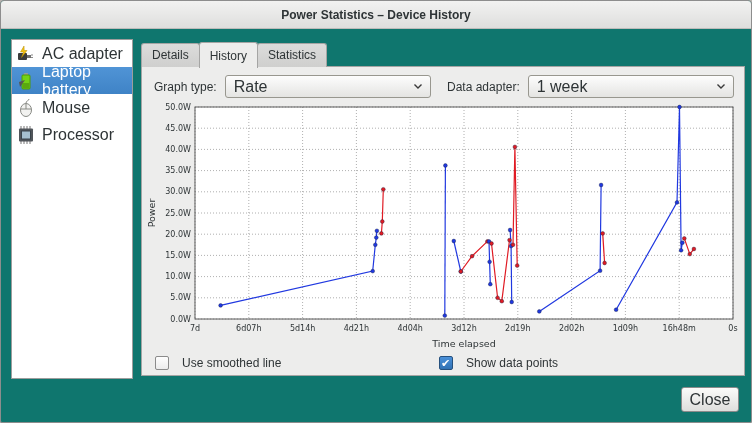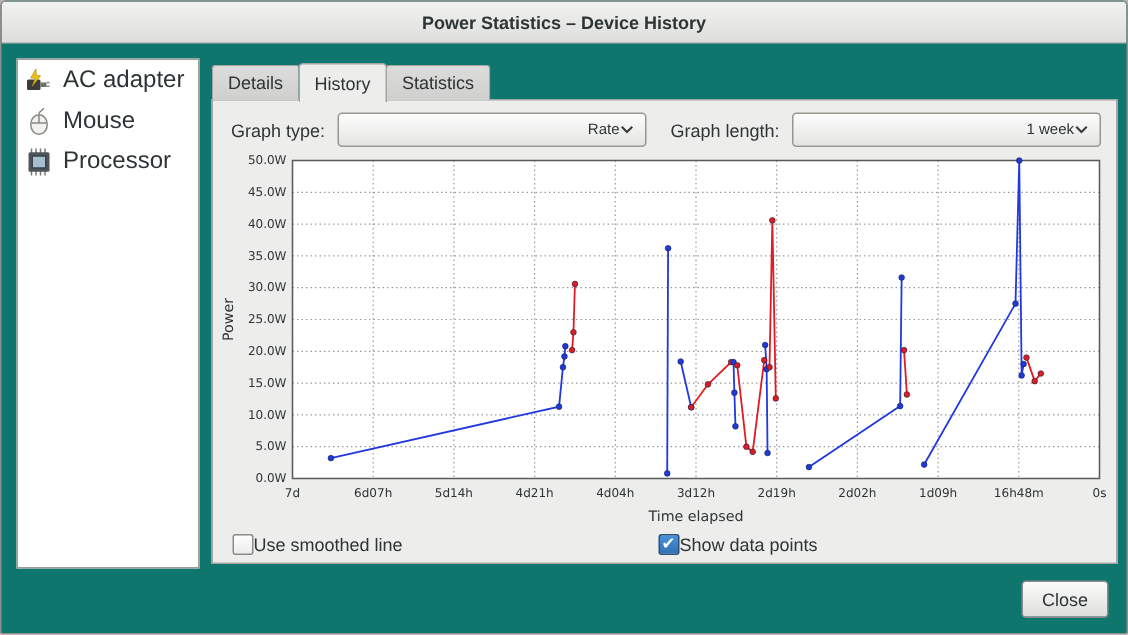--- a/index.html
+++ b/index.html
@@ -74,33 +74,33 @@
     display: flex; align-items: center;
   }
   .ctl-label { font-size: 12px; color: #2e3436; white-space: nowrap; }
   .dropdown {
     flex: 1 1 0;
     height: 23px;
     margin-left: 8px;
     border: 1px solid #98978f;
     border-radius: 3px;
     background: linear-gradient(#fdfdfd, #e4e4e2);
-    display: flex; align-items: center; justify-content: flex-end;
+    display: flex; align-items: center; justify-content: space-between;
     padding: 0 7px 0 8px;
-    font-size: 10px; color: #2e3436;
+    font-size: 16px; color: #2e3436;
     cursor: default;
   }
   .dd-sep-label { margin-left: 16px; }
   .chevron { display: flex; align-items: center; }
   
   #chart { position: absolute; left: 1px; top: 34px; font-family: "DejaVu Sans", sans-serif; }
   
   .checkbox-row-item {
     position: absolute; top: 287px; height: 17px;
-    display: flex; align-items: center; gap: 0;
+    display: flex; align-items: center; gap: 13px;
     font-size: 12px; color: #2e3436;
   }
   .cb-smoothed { left: 13px; }
   .cb-points { left: 297px; align-items: center; }
   .checkbox {
     width: 14px; height: 14px;
     border: 1px solid #8b8b8b; border-radius: 2px;
     background: linear-gradient(#fefefe, #ececec);
     position: relative;
   }
@@ -111,21 +111,21 @@
   .checkbox.checked::after {
     content: "✔";
     position: absolute; left: 1px; top: -1px;
     color: #ffffff; font-size: 11px; line-height: 14px;
   }
   
   .close-btn {
     position: absolute; right: 12px; bottom: 10px;
     width: 58px; height: 25px;
     font-family: "Liberation Sans", sans-serif;
-    font-size: 12px; color: #2e3436;
+    font-size: 16px; color: #2e3436;
     background: linear-gradient(#fbfbfa, #dededc);
     border: 1px solid #8b8b8b;
     border-radius: 3px;
     cursor: default;
   }
 </style>
 </head>
 <body>
 
 <div class="window">
@@ -139,20 +139,31 @@
         <span class="side-icon">
           <svg width="20" height="20" viewBox="0 0 20 20">
             <rect x="2" y="9" width="9" height="7" rx="1" fill="#3c3c3c"></rect>
             <rect x="11" y="11" width="4" height="3" fill="#6f6f6f"></rect>
             <rect x="15" y="10.5" width="2" height="1" fill="#8a8a8a"></rect>
             <rect x="15" y="13" width="2" height="1" fill="#8a8a8a"></rect>
             <path d="M8 2 L4.5 8 H7.5 L5.5 13.5 L11 6.5 H8.2 Z" fill="#f5c211" stroke="#b38b00" stroke-width="0.5"></path>
           </svg>
         </span>
         <span>AC adapter</span>
+      </div>
+      <div class="side-item selected">
+        <span class="side-icon">
+          <svg width="20" height="20" viewBox="0 0 20 20">
+            <rect x="8" y="2" width="4" height="2.5" rx="0.5" fill="#9a9a9a"></rect>
+            <rect x="6" y="4" width="8" height="14" rx="1" fill="#73d216" stroke="#4e9a06"></rect>
+            <rect x="6.8" y="12" width="6.4" height="5.4" fill="#5aa80f"></rect>
+            <path d="M3 11 L9 9 L4 16 Z" fill="#555753"></path>
+          </svg>
+        </span>
+        <span>Laptop battery</span>
       </div>
       <div class="side-item">
         <span class="side-icon">
           <svg width="20" height="20" viewBox="0 0 20 20">
             <path d="M10 5 C10 2.5 13 3 13 1" stroke="#888a85" fill="none" stroke-width="1"></path>
             <ellipse cx="10" cy="12" rx="5.5" ry="6.5" fill="#f2f2f0" stroke="#888a85"></ellipse>
             <line x1="10" y1="5.7" x2="10" y2="11" stroke="#888a85"></line>
             <line x1="5" y1="11" x2="15" y2="11" stroke="#888a85"></line>
           </svg>
         </span>
@@ -190,21 +201,21 @@
     <div class="controls-row">
       <span class="ctl-label">Graph type:</span>
       <div class="dropdown">
         <span>Rate</span>
         <span class="chevron">
           <svg width="10" height="7" viewBox="0 0 10 7">
               <path d="M1.5 1.5 L5 5 L8.5 1.5" stroke="#3a3a3a" stroke-width="1.4" fill="none"></path>
             </svg>
         </span>
       </div>
-      <span class="ctl-label dd-sep-label">Graph length:</span>
+      <span class="ctl-label dd-sep-label">Data adapter:</span>
       <div class="dropdown">
         <span>1 week</span>
         <span class="chevron">
           <svg width="10" height="7" viewBox="0 0 10 7">
               <path d="M1.5 1.5 L5 5 L8.5 1.5" stroke="#3a3a3a" stroke-width="1.4" fill="none"></path>
             </svg>
         </span>
       </div>
     </div>
 

